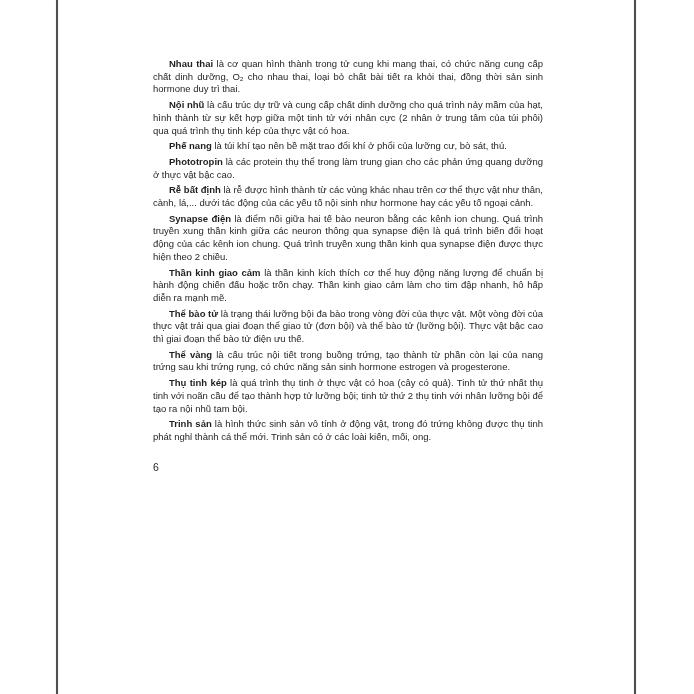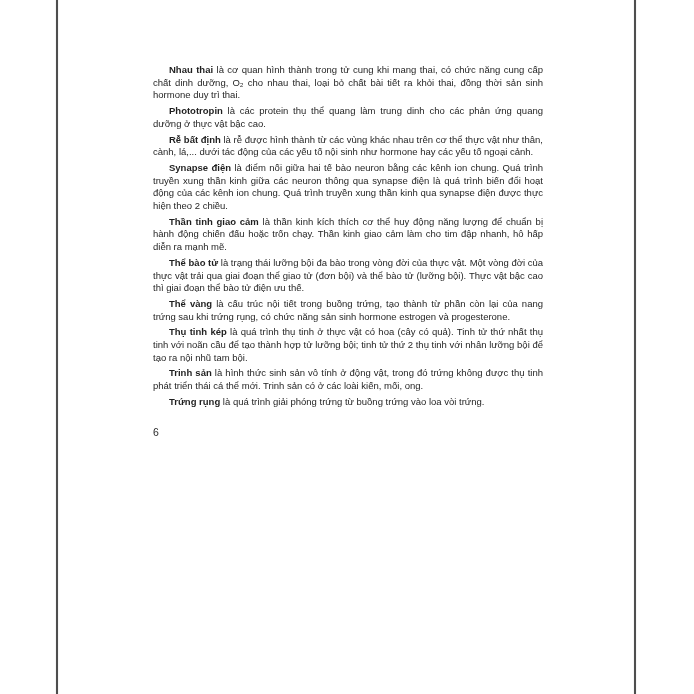--- a/index.html
+++ b/index.html
@@ -22,21 +22,21 @@
     width: 2px;
     background: #4e4e4e;
     box-shadow: 0 0 1px rgba(0,0,0,0.35);
   }
   .page-edge.left  { left: 56px; }
   .page-edge.right { left: 634px; }
 
   .page-content {
     position: absolute;
     left: 153px;
-    top: 64px;
+    top: 58px;
     width: 390px;
     color: #262626;
     font-size: 9.5px;
     line-height: 12.7px;
     text-align: justify;
     text-rendering: optimizeLegibility;
   }
   .entry {
     margin: 0 0 3px 0;
     text-indent: 16px;
@@ -58,42 +58,50 @@
 <div class="page-edge left"></div>
 <div class="page-edge right"></div>
 
 <div class="page-content">
 
   <p class="entry">
     <b class="term">Nhau thai</b>
     <span>là cơ quan hình thành trong tử cung khi mang thai, có chức năng cung cấp chất dinh dưỡng, O₂ cho nhau thai, loại bỏ chất bài tiết ra khỏi thai, đồng thời sản sinh hormone duy trì thai.</span>
   </p>
 
+  <p class="entry">
+    <b class="term">Nội nhũ</b>
+    <span>là cấu trúc dự trữ và cung cấp chất dinh dưỡng cho quá trình nảy mầm của hạt, hình thành từ sự kết hợp giữa một tinh tử với nhân cực (2 nhân ở trung tâm của túi phôi) qua quá trình thụ tinh kép của thực vật có hoa.</span>
+  </p>
 
+  <p class="entry">
+    <b class="term">Phế nang</b>
+    <span>là túi khí tạo nên bề mặt trao đổi khí ở phổi của lưỡng cư, bò sát, thú.</span>
+  </p>
 
   <p class="entry">
     <b class="term">Phototropin</b>
-    <span>là các protein thụ thể quang làm trung dinh cho các phản ứng quang dưỡng ở thực vật bậc cao.</span>
+    <span>là các protein thụ thể trong làm trung gian cho các phản ứng quang dưỡng ở thực vật bậc cao.</span>
   </p>
 
   <p class="entry">
     <b class="term">Rễ bất định</b>
     <span>là rễ được hình thành từ các vùng khác nhau trên cơ thể thực vật như thân, cành, lá,... dưới tác động của các yếu tố nội sinh như hormone hay các yếu tố ngoại cảnh.</span>
   </p>
 
   <p class="entry">
     <b class="term">Synapse điện</b>
     <span>là điểm nối giữa hai tế bào neuron bằng các kênh ion chung. Quá trình truyền xung thần kinh giữa các neuron thông qua synapse điện là quá trình biến đổi hoạt động của các kênh ion chung. Quá trình truyền xung thần kinh qua synapse điện được thực hiện theo 2 chiều.</span>
   </p>
 
 
 
 
   <p class="entry">
-    <b class="term">Thần tinh giao cảm</b>
+    <b class="term">Thần kinh giao cảm</b>
     <span>là thần kinh kích thích cơ thể huy động năng lượng để chuẩn bị hành động chiến đấu hoặc trốn chạy. Thần kinh giao cảm làm cho tim đập nhanh, hô hấp diễn ra mạnh mẽ.</span>
   </p>
 
   <p class="entry">
     <b class="term">Thể bào tử</b>
     <span>là trạng thái lưỡng bội đa bào trong vòng đời của thực vật. Một vòng đời của thực vật trải qua giai đoạn thể giao tử (đơn bội) và thể bào tử (lưỡng bội). Thực vật bậc cao thì giai đoạn thể bào tử điện ưu thế.</span>
   </p>
 
 
   <p class="entry">
@@ -102,24 +110,20 @@
   </p>
 
 
   <p class="entry">
     <b class="term">Thụ tinh kép</b>
     <span>là quá trình thụ tinh ở thực vật có hoa (cây có quả). Tinh tử thứ nhất thụ tinh với noãn cầu để tạo thành hợp tử lưỡng bội; tinh tử thứ 2 thụ tinh với nhân lưỡng bội để tạo ra nội nhũ tam bội.</span>
   </p>
 
   <p class="entry">
     <b class="term">Trinh sản</b>
-    <span>là hình thức sinh sản vô tính ở động vật, trong đó trứng không được thụ tinh phát triển thái cá thể mới. Trinh sản có ở các loài kiến, mối, ong.</span>
+    <span>là hình thức sinh sản vô tính ở động vật, trong đó trứng không được thụ tinh phát nghỉ thành cá thể mới. Trinh sản có ở các loài kiến, mối, ong.</span>
   </p>
 
-  <p class="entry">
-    <b class="term">Trứng rụng</b>
-    <span>là quá trình giải phóng trứng từ buồng trứng vào loa vòi trứng.</span>
-  </p>
 
 
   <div class="page-number">6</div>
 
 </div>
 
 </body></html>

